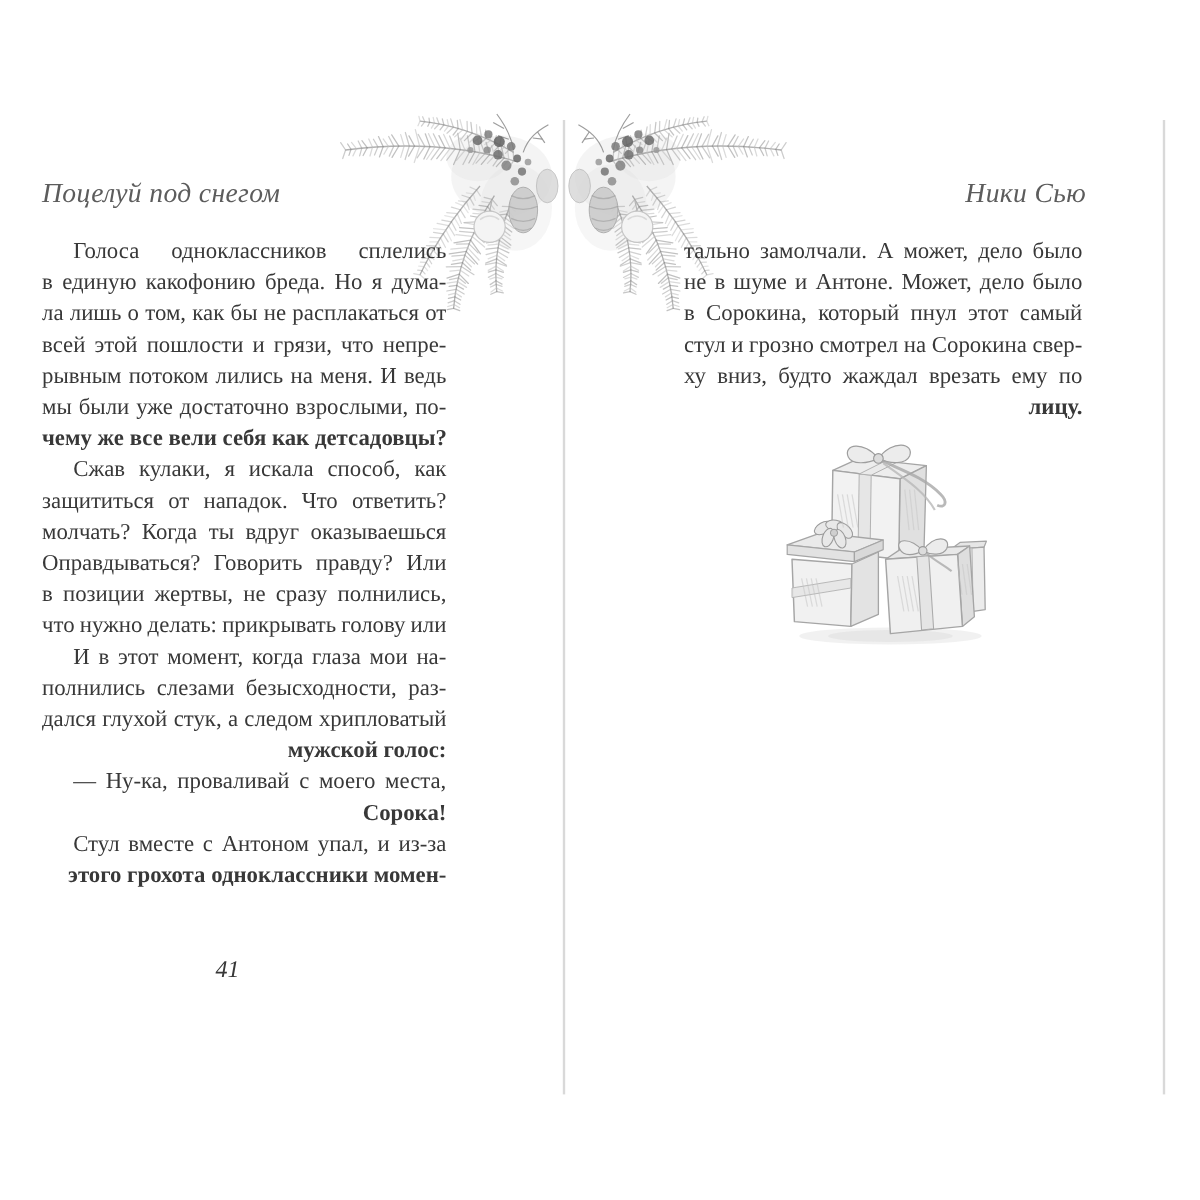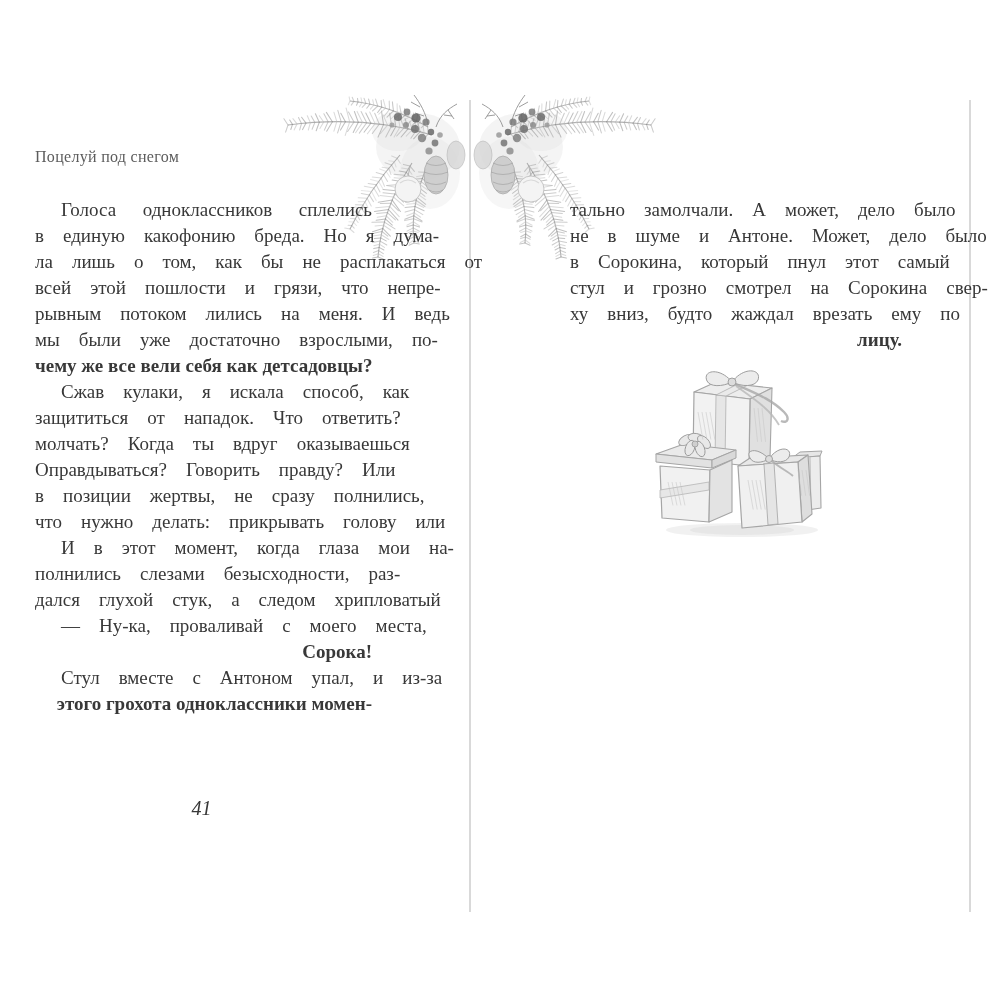--- a/index.html
+++ b/index.html
@@ -11,36 +11,36 @@
   html,body{margin:0;padding:0;background:#fff;}
   .canvas{
     position:relative;width:1000px;height:1000px;background:var(--page-bg);
     overflow:hidden;font-family:"Liberation Serif","DejaVu Serif",serif;
     color:var(--text-color);
   }
   .vline{position:absolute;top:100px;height:812px;width:2px;background:var(--divider-color);}
   .vline.gutter{left:469px;}
   .vline.edge{left:969px;}
   .running-head{
-    position:absolute;top:148px;font-size:16px;
+    position:absolute;top:148px;font-style:italic;font-size:23px;
     color:var(--header-color);letter-spacing:.3px;
   }
   .running-head.left{left:35px;}
   .running-head.right{left:570px;width:335px;text-align:right;}
   .text-col{position:absolute;font-size:19px;line-height:26px;}
   .text-col.left-col{left:35px;top:197px;width:337px;}
   .text-col.right-col{left:570px;top:197px;width:332px;}
   .para{margin:0;padding:0;}
-  .line{height:26px;line-height:26px;white-space:nowrap;gap:19px;}
+  .line{height:26px;line-height:26px;white-space:nowrap;}
   .line.just{display:flex;justify-content:space-between;}
   .line.just span{display:inline-block;}
   .line.indent{padding-left:26px;}
   .line.last{text-align:right;font-weight:bold;}
   .page-number{
-    position:absolute;left:33px;top:797px;width:337px;text-align:center;
+    position:absolute;left:21px;top:797px;width:337px;text-align:center;
     font-style:italic;font-size:20px;color:var(--text-color);
   }
   svg.branch{position:absolute;left:280px;top:91px;width:188px;height:172px;}
   svg.branch.mirror{left:471px;transform:scaleX(-1);}
   svg.gifts{position:absolute;left:650px;top:362px;width:185px;height:178px;}
 </style>
 </head>
 <body>
 
 <div class="canvas">
@@ -637,20 +637,21 @@
       <circle cx="146" cy="31" r="3.6" fill="#7a7a7a" opacity="0.85"></circle>
       <circle cx="151" cy="41" r="3.2" fill="#696969" opacity="0.85"></circle>
       <circle cx="142" cy="47" r="4.2" fill="#818181" opacity="0.85"></circle>
       <circle cx="155" cy="52" r="3.4" fill="#747474" opacity="0.85"></circle>
       <circle cx="149" cy="60" r="3.6" fill="#8d8d8d" opacity="0.85"></circle>
       <circle cx="160" cy="44" r="2.8" fill="#999999" opacity="0.85"></circle>
       <circle cx="112" cy="34" r="2.6" fill="#9a9a9a" opacity="0.85"></circle>
     </svg>
 
   <div class="running-head left">Поцелуй под снегом</div>
+  <div class="running-head right">Ники Сью</div>
 
   <div class="text-col left-col">
       <div class="para">
         <div class="line just indent">
           <span>Голоса</span>
           <span>одноклассников</span>
           <span>сплелись</span>
         </div>
         <div class="line just">
           <span>в</span>
@@ -764,20 +765,21 @@
           <span>раз-</span>
         </div>
         <div class="line just">
           <span>дался</span>
           <span>глухой</span>
           <span>стук,</span>
           <span>а</span>
           <span>следом</span>
           <span>хрипловатый</span>
         </div>
+        <div class="line last">мужской голос:</div>
       </div>
       <div class="para">
         <div class="line just indent">
           <span>—</span>
           <span>Ну-ка,</span>
           <span>проваливай</span>
           <span>с</span>
           <span>моего</span>
           <span>места,</span>
         </div>

